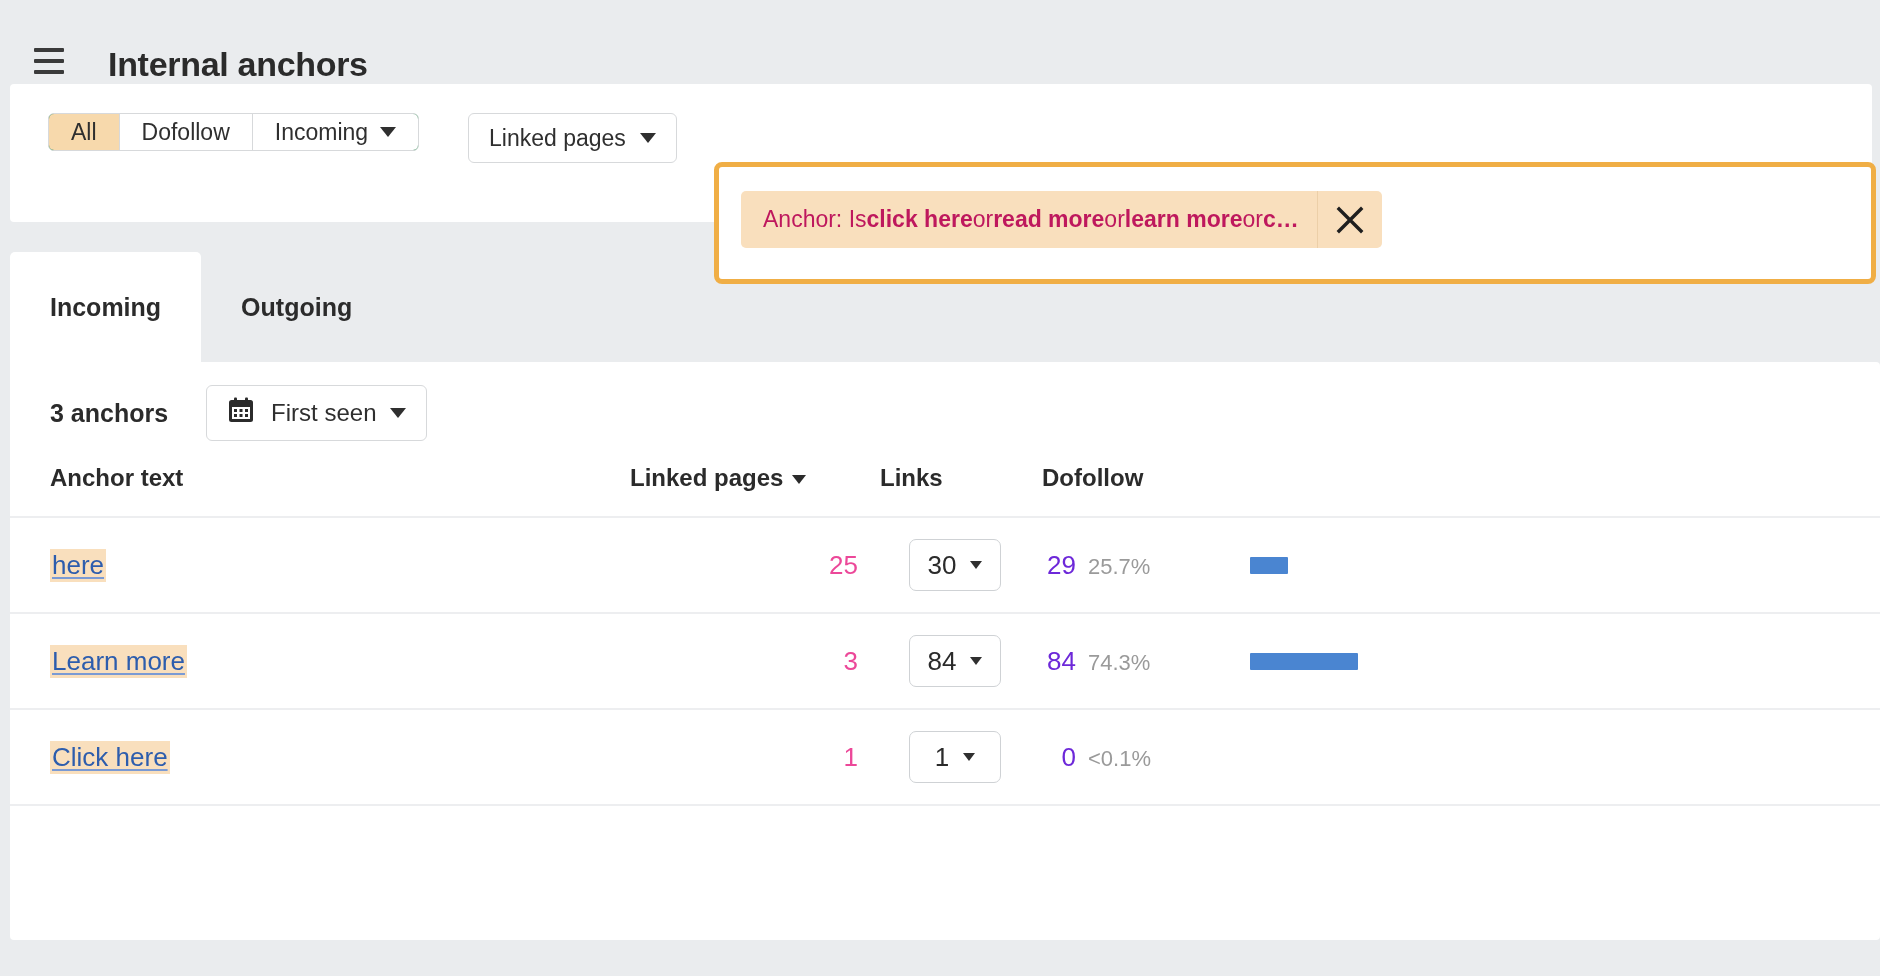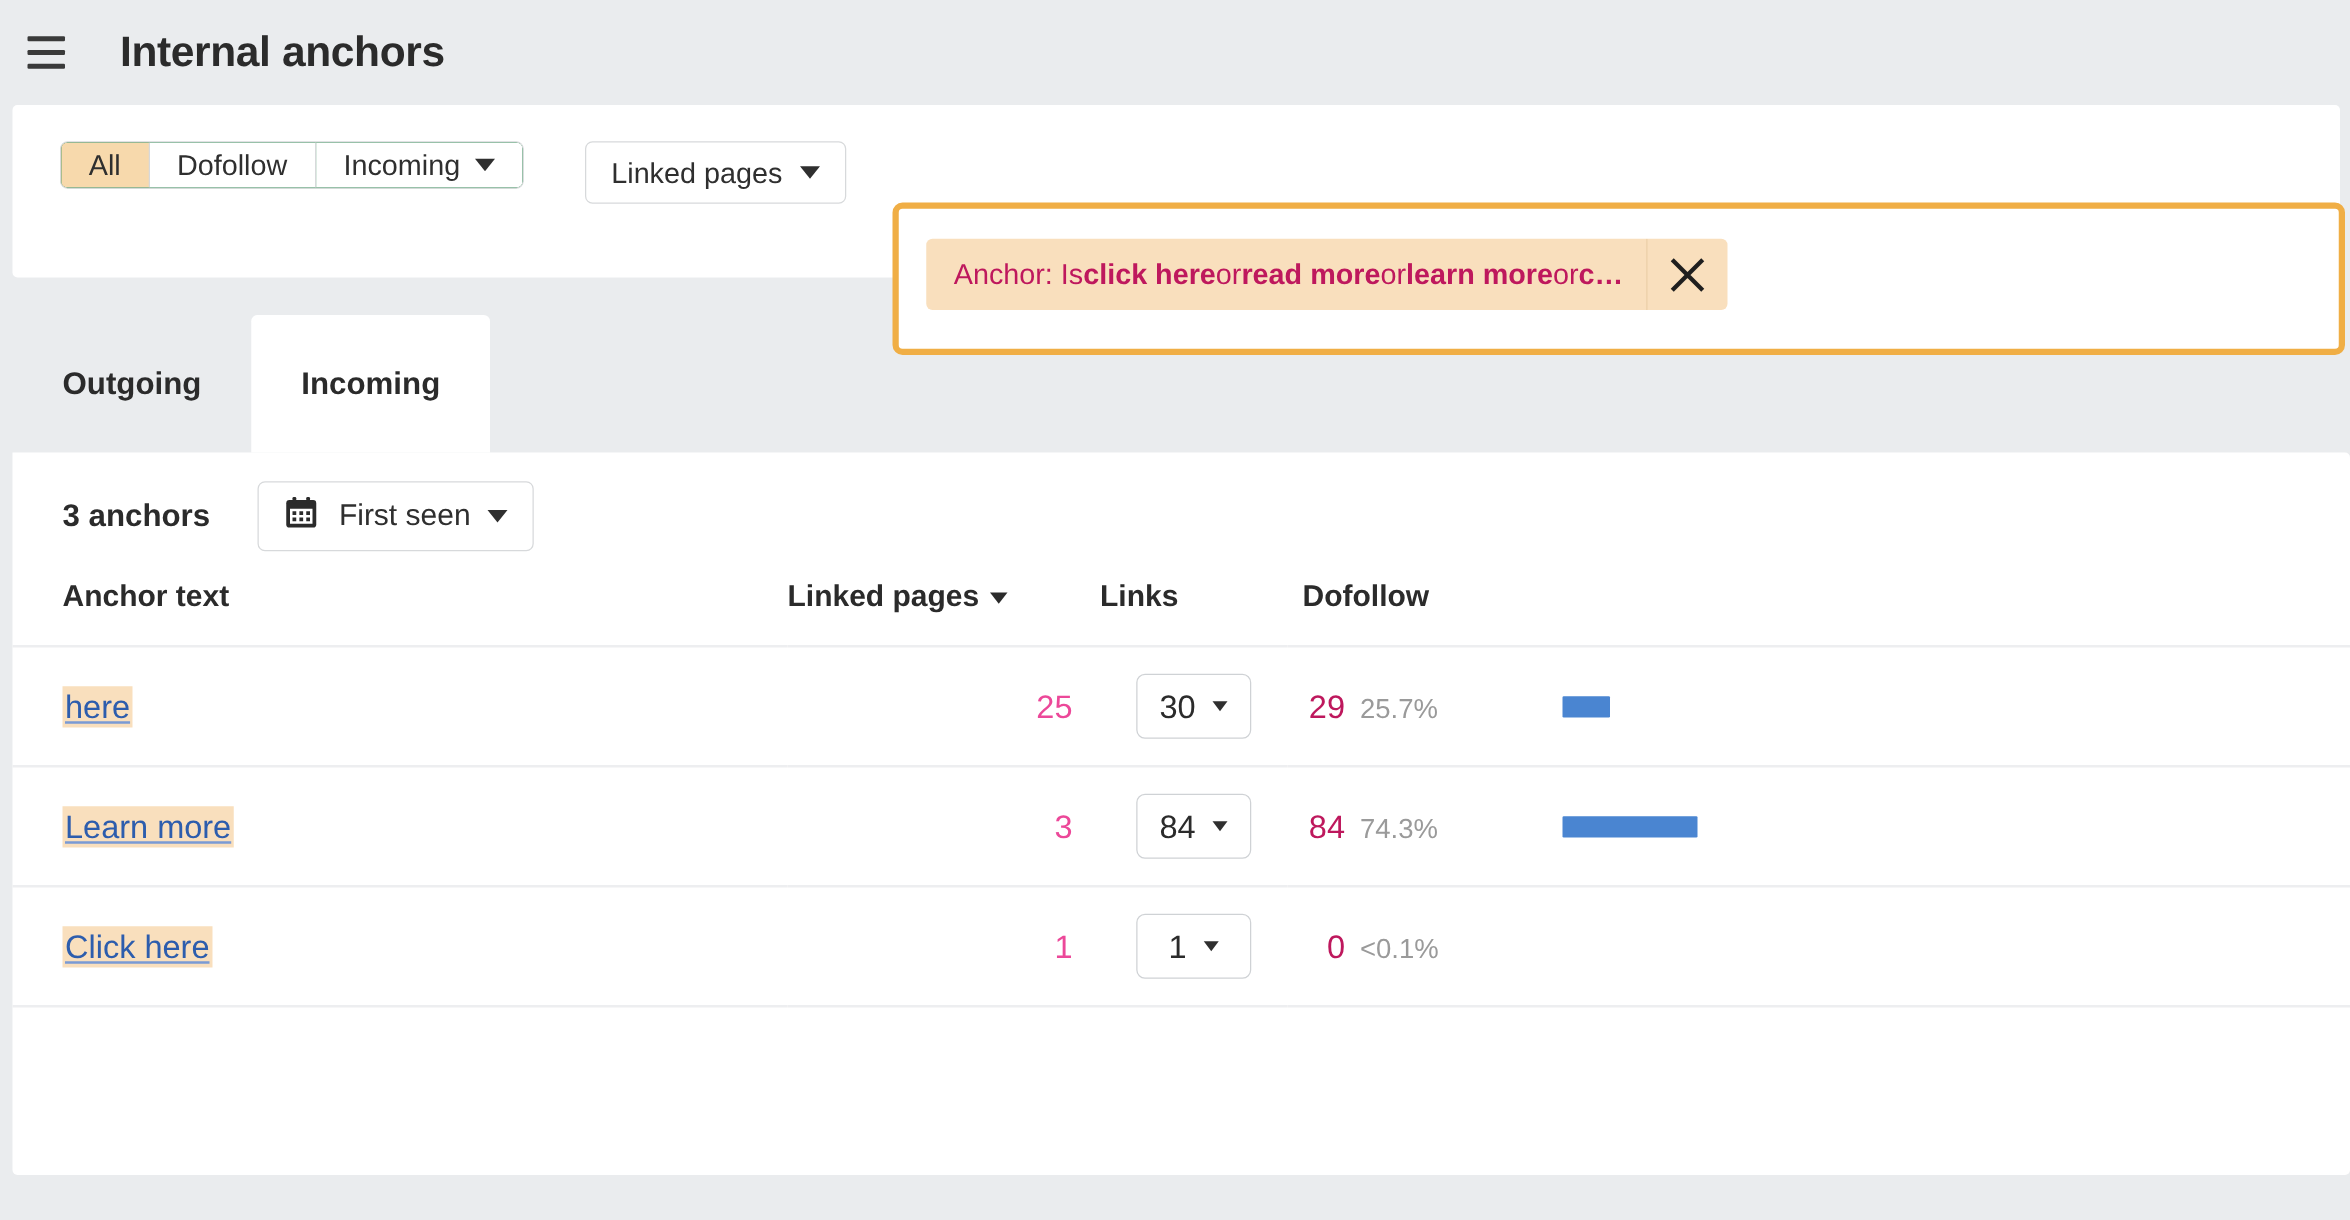--- a/index.html
+++ b/index.html
@@ -16,25 +16,25 @@
     position: relative;
     width: 1880px;
     height: 976px;
     background: #eaecee;
     overflow: hidden;
   }
 
   
   .header {
     position: absolute;
-    top: 0; left: 0;
+    top: 0; left: 12px;
     width: 1640px;
     height: 84px;
     display: flex;
-    align-items: center;
+    align-items: flex-end;
     padding-left: 14px;
     background: #eaecee;
   }
   .hamburger {
     width: 46px;
     height: 46px;
     display: flex;
     flex-direction: column;
     justify-content: center;
     align-items: center;
@@ -310,21 +310,21 @@
   .links-select .caret-sm { margin-left: 14px; }
 
   .dofollow-cell {
     display: flex;
     align-items: baseline;
     justify-content: flex-start;
     padding-left: 0;
   }
   .df-count {
     font-size: 26px;
-    color: #be185d;
+    color: #6d28d9;
     min-width: 46px;
     text-align: right;
   }
   .df-pct {
     font-size: 22px;
     color: #9a9a9a;
     margin-left: 12px;
     white-space: nowrap;
   }
 
@@ -384,25 +384,25 @@
         <div class="chip-close">
           <svg width="32" height="32" viewBox="0 0 32 32" aria-hidden="true">
             <path d="M5 5 L27 27 M27 5 L5 27" stroke="#1f1f1f" stroke-width="3.4" stroke-linecap="square"></path>
           </svg>
         </div>
       </div>
     </div>
   </div>
 
   <div class="tabs">
+    <div class="tab active">
+      <span>Incoming</span>
+    </div>
     <div class="tab">
       <span>Outgoing</span>
-    </div>
-    <div class="tab active">
-      <span>Incoming</span>
     </div>
   </div>
 
   <div class="card">
 
     <div class="toolbar">
       <div class="anchor-count">3 anchors</div>
       <div class="firstseen-btn">
         <span class="cal-icon">
           <svg width="28" height="28" viewBox="0 0 28 28" aria-hidden="true">

